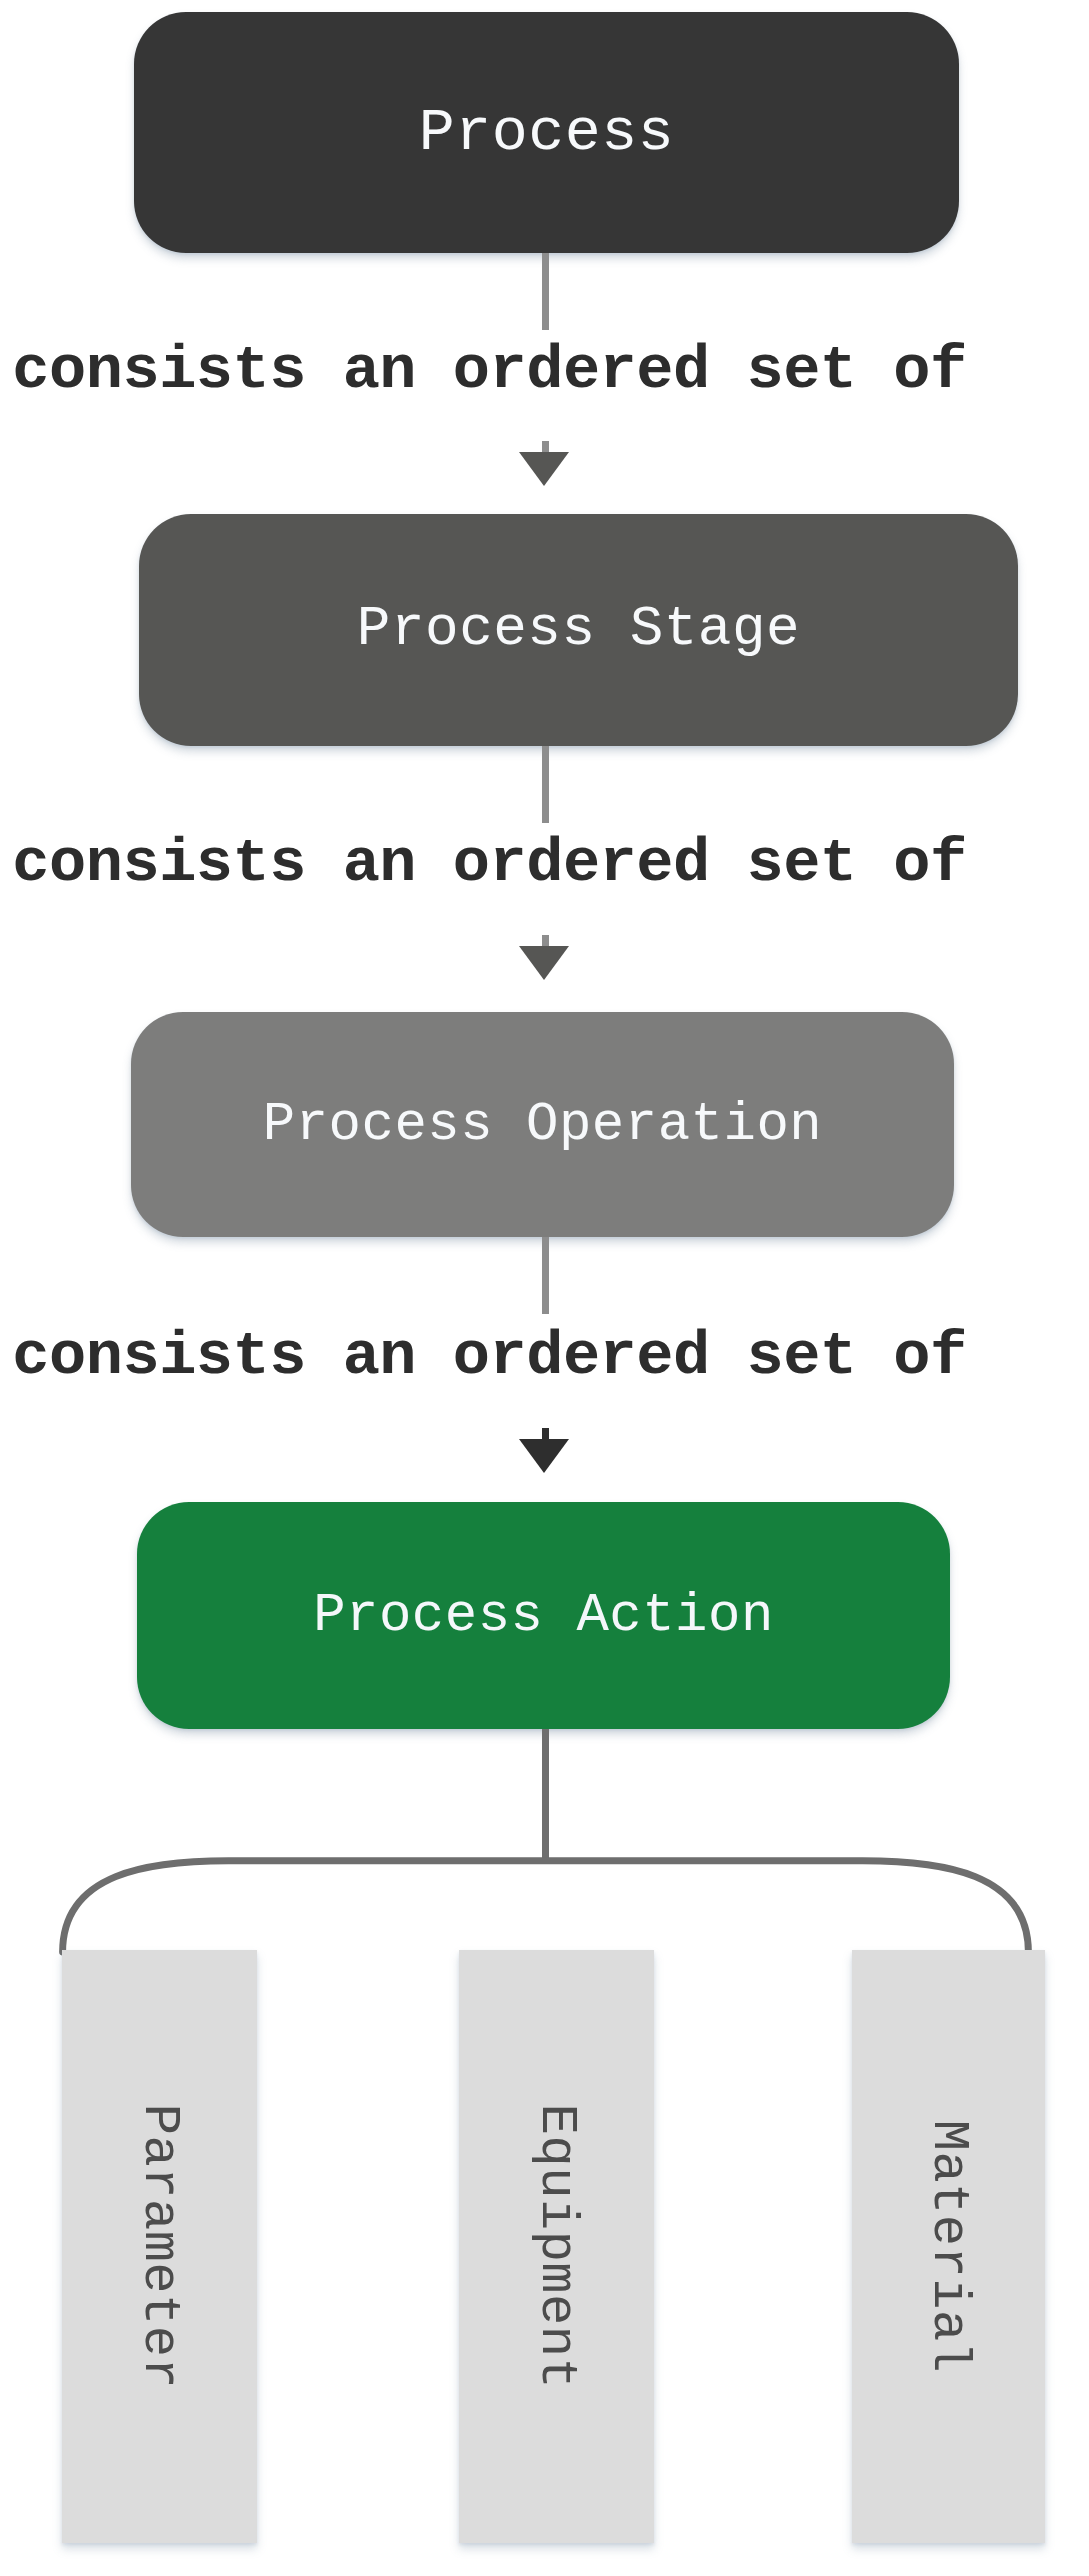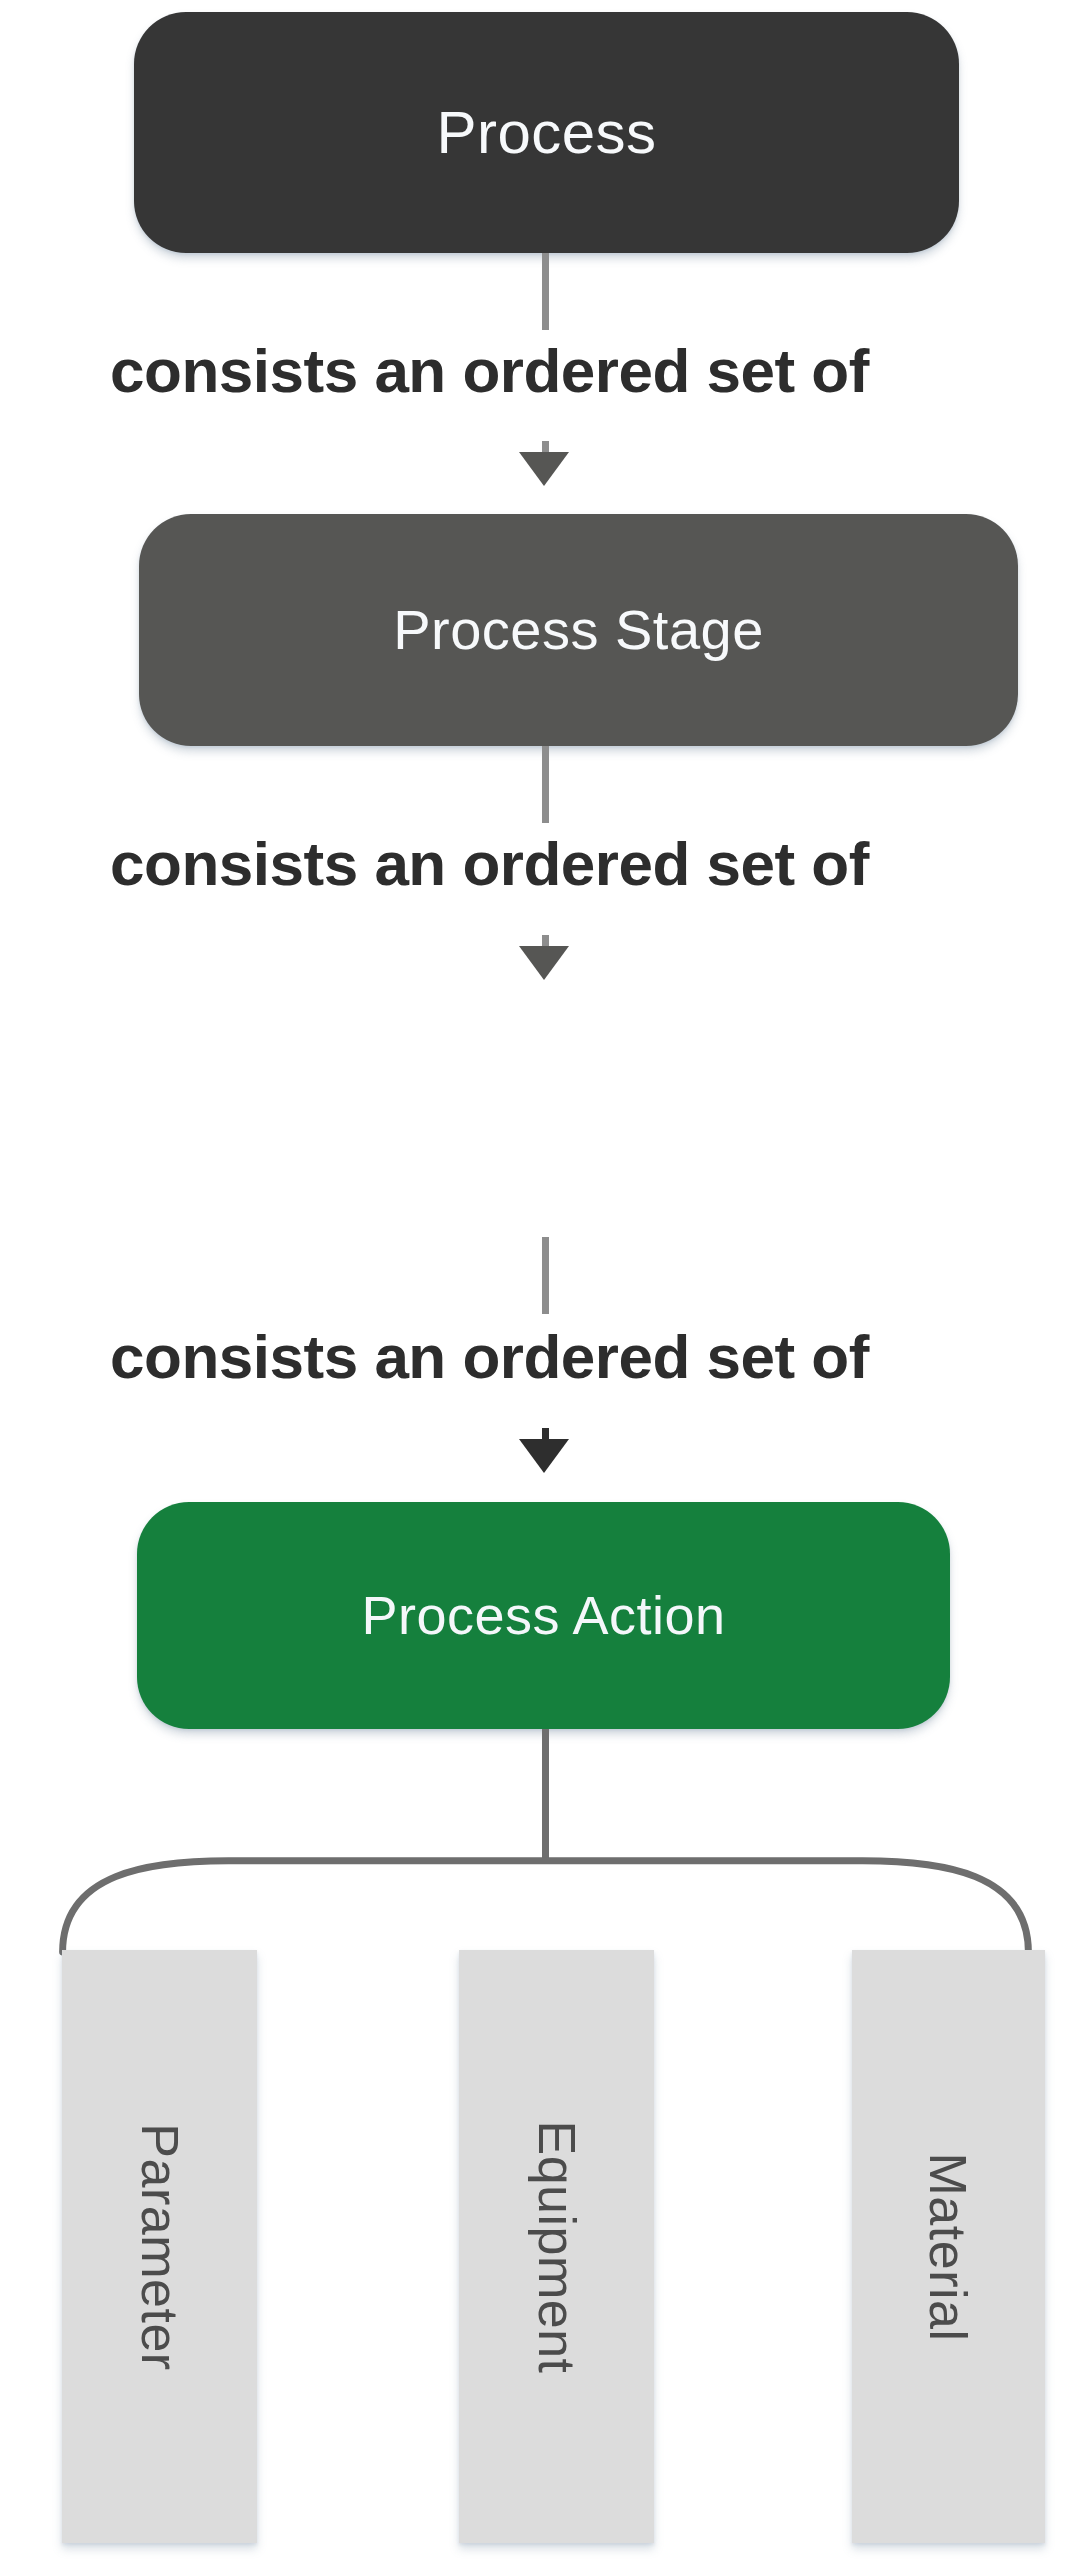--- a/index.html
+++ b/index.html
@@ -14,20 +14,21 @@
     font-family: "Liberation Sans", sans-serif;
     overflow: hidden;
   }
 
   #diagram {
     position: absolute;
     left: 0;
     top: 0;
     width: 1090px;
     height: 2576px;
+    font-family: Liberation Mono, monospace;
   }
 
   
   .node {
     position: absolute;
     border-radius: 52px;
     display: flex;
     align-items: center;
     justify-content: center;
     box-sizing: border-box;
@@ -161,20 +162,23 @@
     <span class="node-label">Process Stage</span>
   </div>
 
   <div class="conn" id="conn-2"></div>
 
   <div class="rel-label" id="rel-2">consists an ordered set of</div>
 
   <div class="arrow-stub" id="stub-2"></div>
   <div class="arrowhead" id="arrow-2"></div>
 
+  <div class="node" id="node-operation">
+    <span class="node-label">Process Operation</span>
+  </div>
 
   <div class="conn" id="conn-3"></div>
 
   <div class="rel-label" id="rel-3">consists an ordered set of</div>
 
   <div class="arrow-stub" id="stub-3"></div>
   <div class="arrowhead" id="arrow-3"></div>
 
   <div class="node" id="node-action">
     <span class="node-label">Process Action</span>

